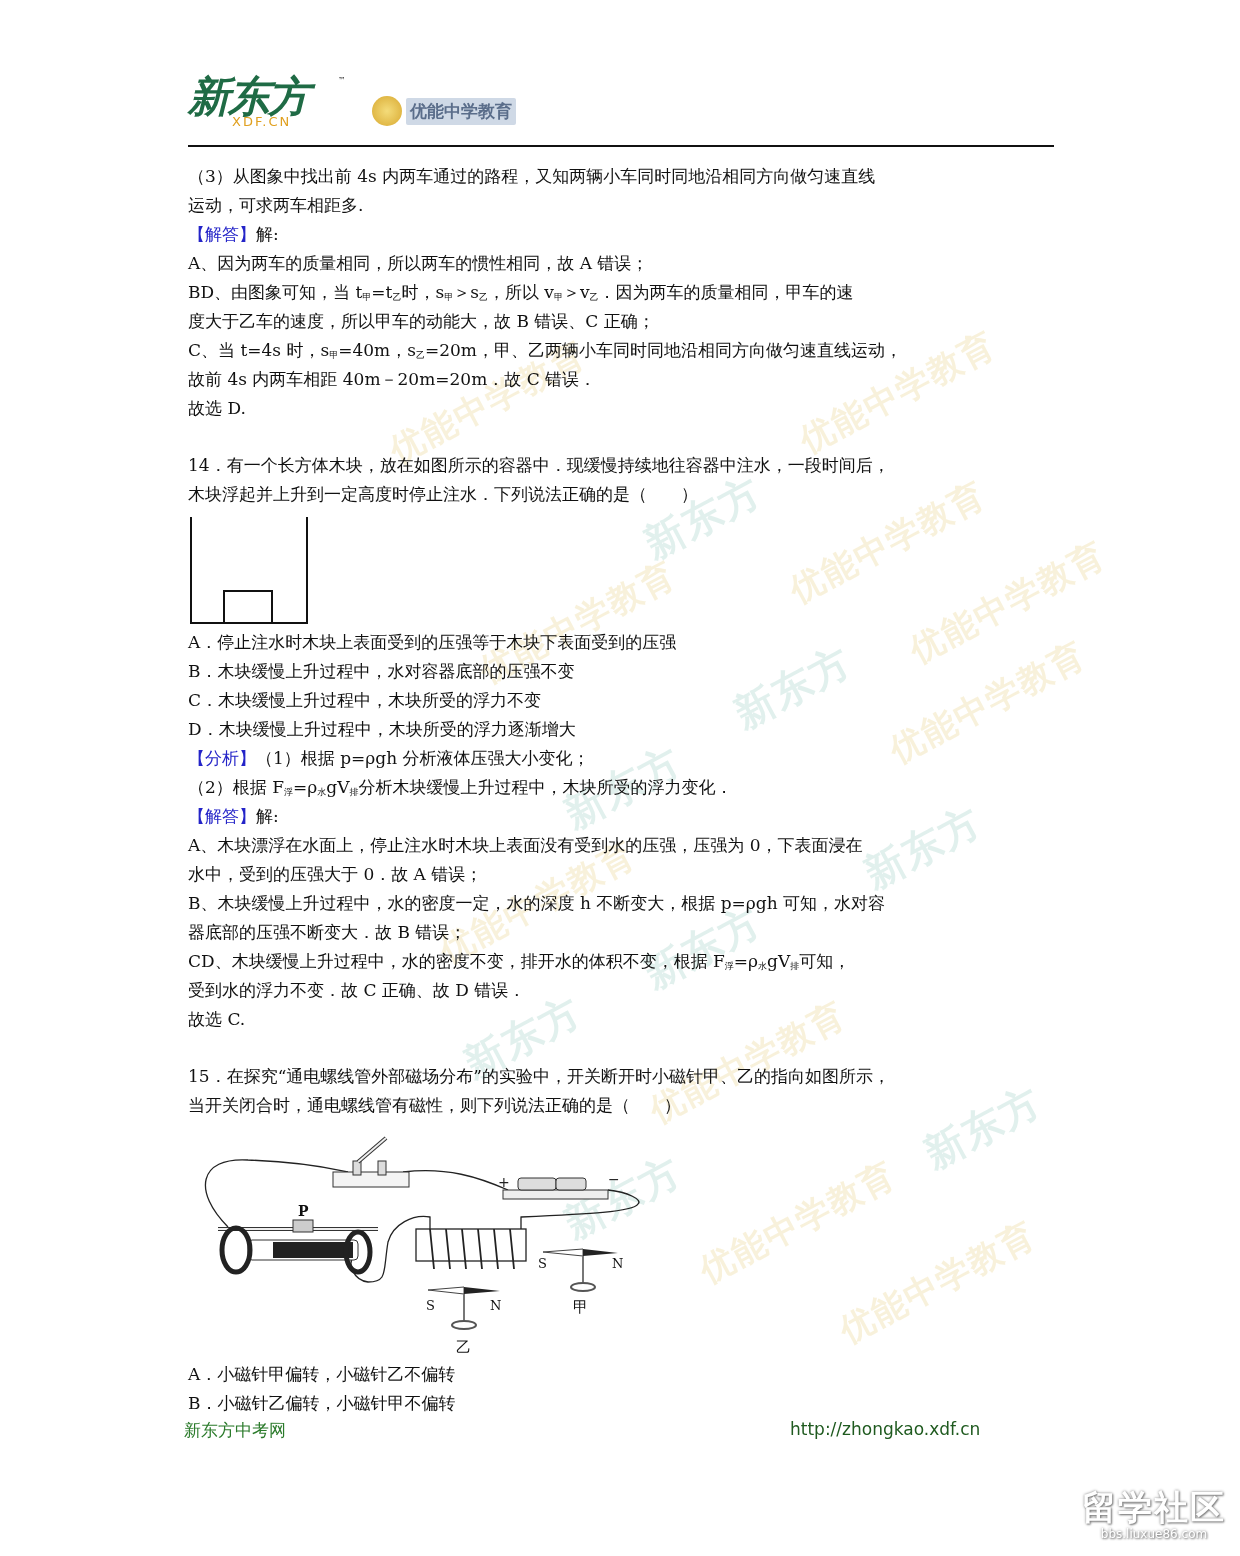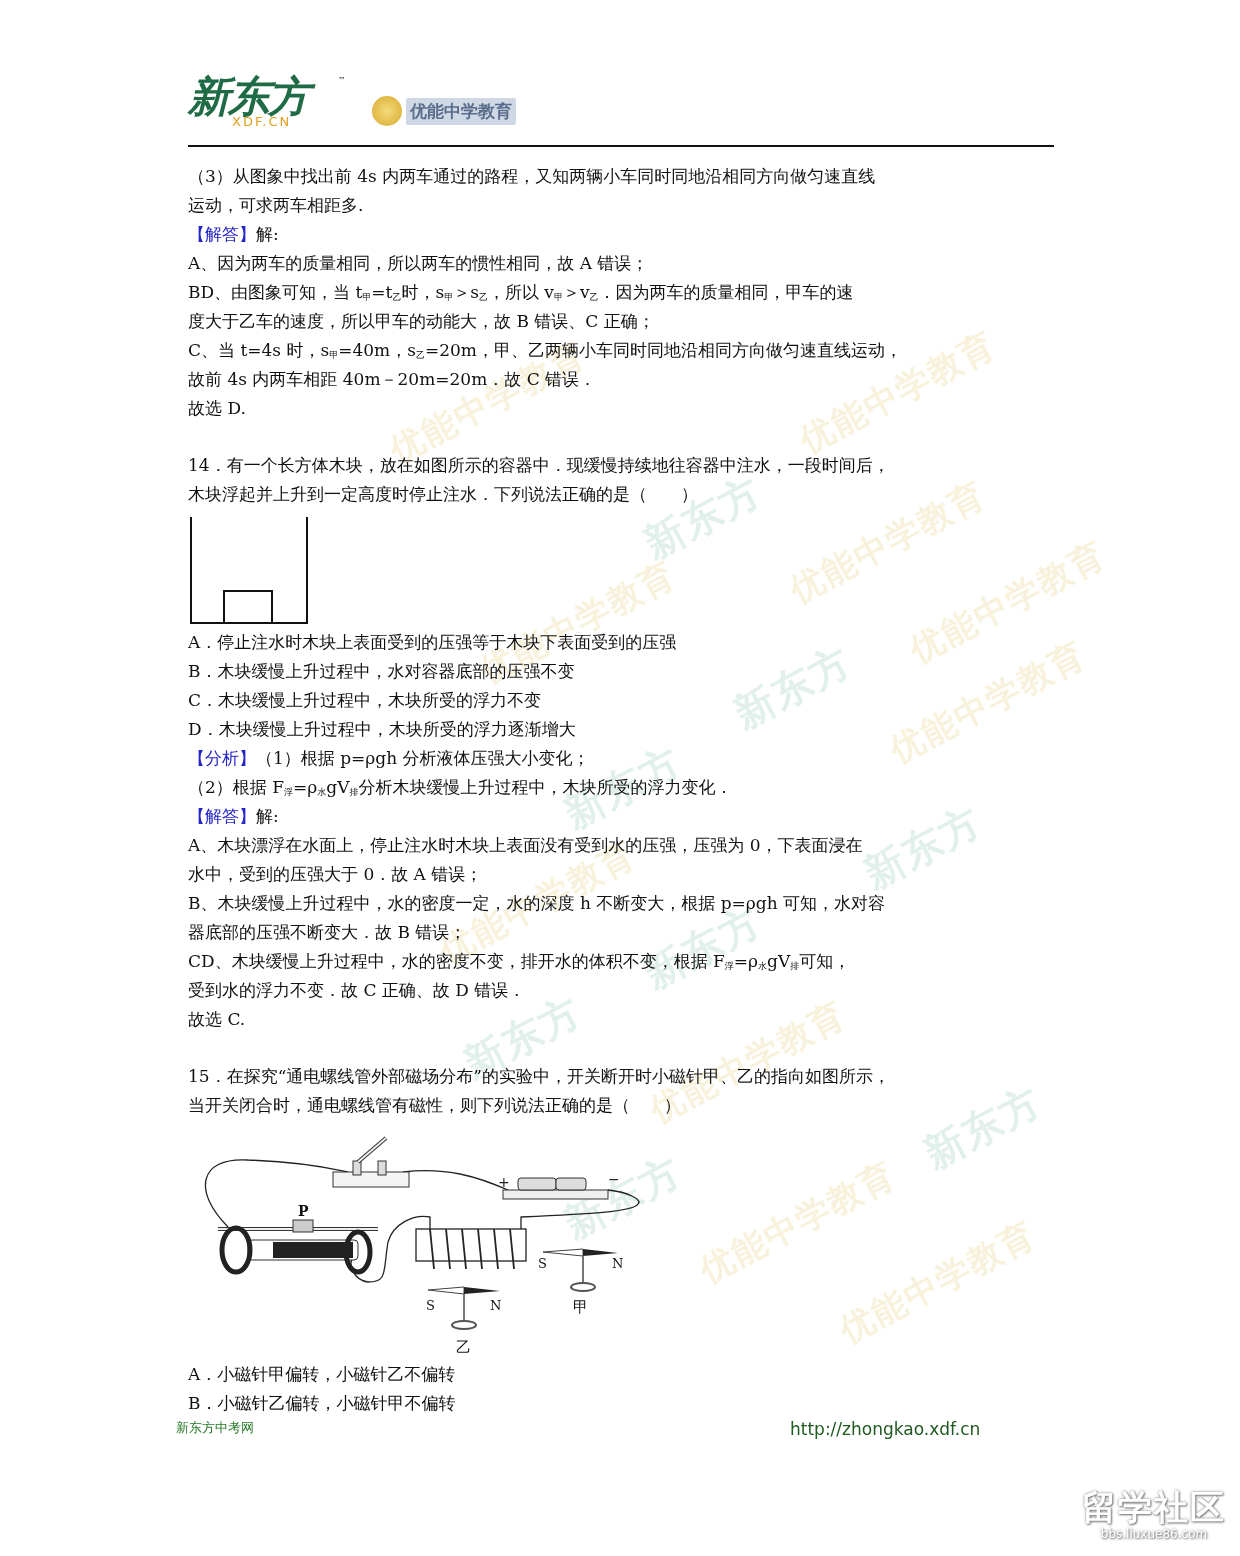--- a/index.html
+++ b/index.html
@@ -26,21 +26,21 @@
   .line { height: 29px; white-space: nowrap; }
   .tag { color: #2424c8; margin-top: 36px; }
   sub { font-size: 9px; vertical-align: -2px; }
   .gap { height: 28px; }
   .fig-container { position: relative; width: 120px; height: 115px; margin: 4px 0 0 2px; }
   .fig-container .wall-l { position: absolute; left: 0; top: 4px; width: 2px; height: 107px; background: #111; }
   .fig-container .wall-r { position: absolute; left: 116px; top: 4px; width: 2px; height: 107px; background: #111; }
   .fig-container .floor { position: absolute; left: 0; top: 109px; width: 118px; height: 2px; background: #111; }
   .fig-container .block { position: absolute; left: 33px; top: 77px; width: 46px; height: 32px; border: 2px solid #111; border-bottom: none; }
   .circuit { position: relative; width: 460px; height: 228px; margin-top: 12px; }
-  .footer-left { position: absolute; left: 176px; top: 1419px; font-family: "DejaVu Sans", sans-serif; font-size: 13px; color: #2a7a2a; }
+  .footer-left { position: absolute; left: 184px; top: 1419px; font-family: "DejaVu Sans", sans-serif; font-size: 17px; color: #2a7a2a; }
   .footer-right { position: absolute; left: 790px; top: 1419px; font-family: "DejaVu Sans", sans-serif; font-size: 17px; color: #1f5a1f; }
   .corner-logo { position: absolute; left: 1082px; top: 1488px; text-align: center; color: #fff; text-shadow: 0 0 3px #888, 1px 1px 2px #777; font-family: "DejaVu Sans", sans-serif; }
   .corner-logo .big { font-size: 34px; font-weight: bold; line-height: 38px; letter-spacing: 2px; }
   .corner-logo .small { font-size: 12px; line-height: 16px; }
 </style>
 </head>
 <body>
 
 <div class="watermark gold" style="left:380px;top:380px;">优能中学教育</div>
 <div class="watermark gold" style="left:790px;top:370px;">优能中学教育</div>

